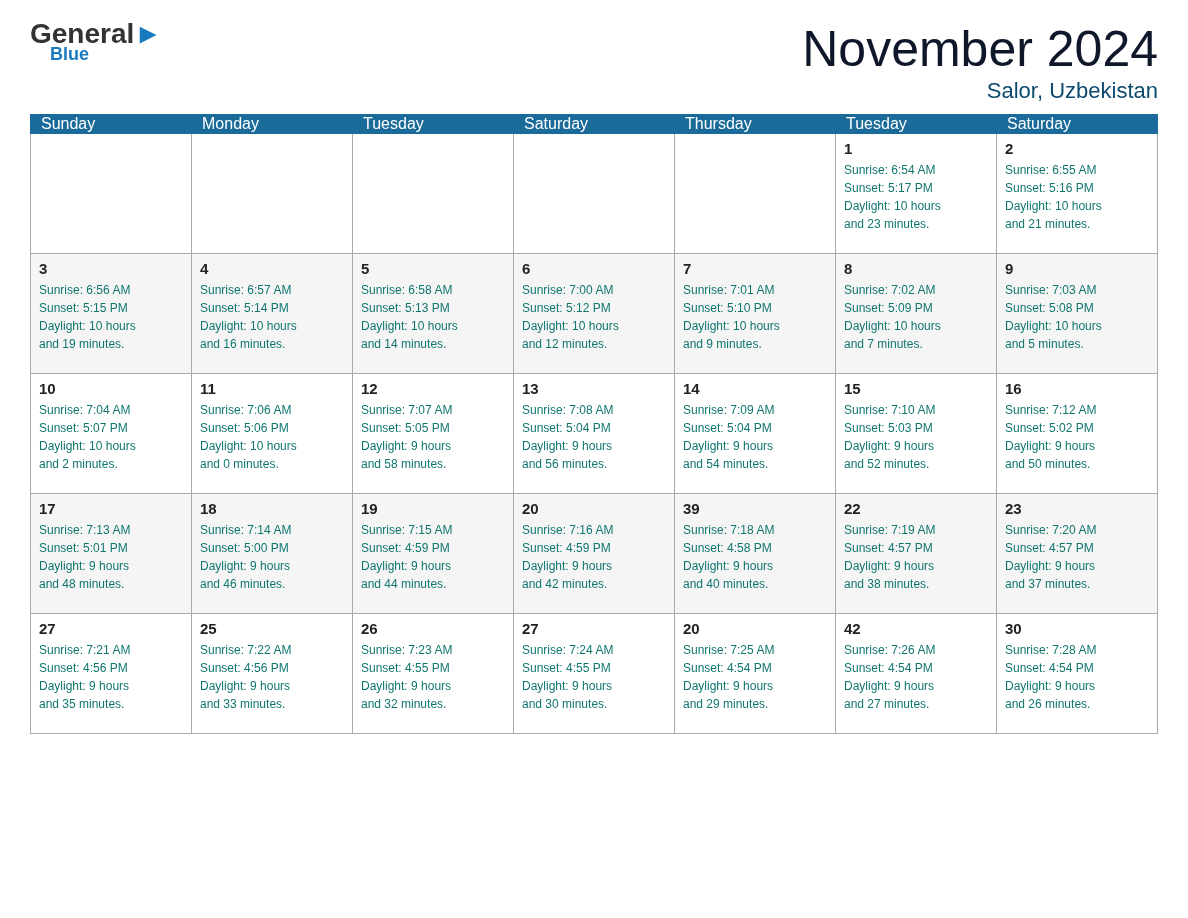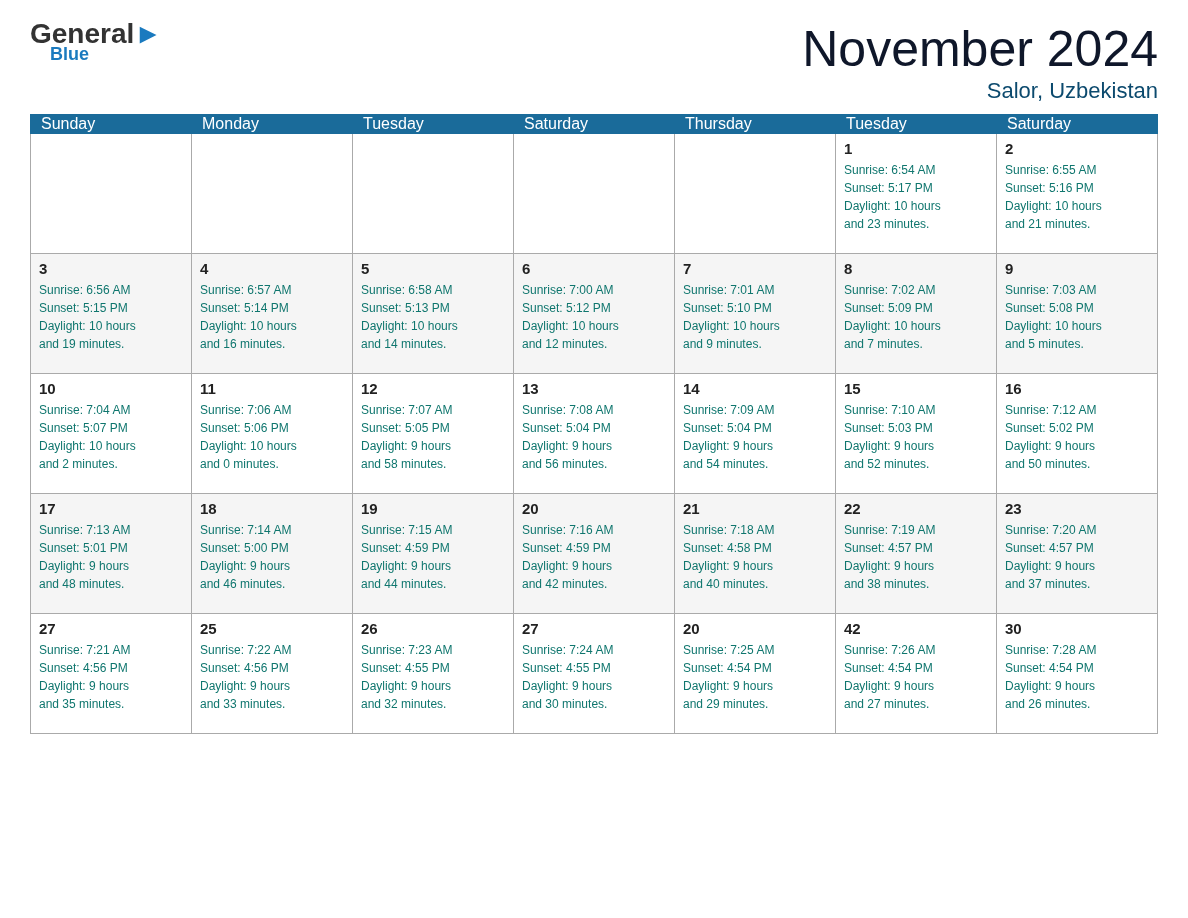--- a/index.html
+++ b/index.html
@@ -210,21 +210,21 @@
         </td>
         <td>
           <span class="day-number">19</span>
           <div class="day-info">Sunrise: 7:15 AM<br>Sunset: 4:59 PM<br>Daylight: 9 hours<br>and 44 minutes.</div>
         </td>
         <td>
           <span class="day-number">20</span>
           <div class="day-info">Sunrise: 7:16 AM<br>Sunset: 4:59 PM<br>Daylight: 9 hours<br>and 42 minutes.</div>
         </td>
         <td>
-          <span class="day-number">21</span>
+          <span class="day-number">39</span>
           <div class="day-info">Sunrise: 7:18 AM<br>Sunset: 4:58 PM<br>Daylight: 9 hours<br>and 40 minutes.</div>
         </td>
         <td>
           <span class="day-number">22</span>
           <div class="day-info">Sunrise: 7:19 AM<br>Sunset: 4:57 PM<br>Daylight: 9 hours<br>and 38 minutes.</div>
         </td>
         <td>
           <span class="day-number">23</span>
           <div class="day-info">Sunrise: 7:20 AM<br>Sunset: 4:57 PM<br>Daylight: 9 hours<br>and 37 minutes.</div>
         </td>

